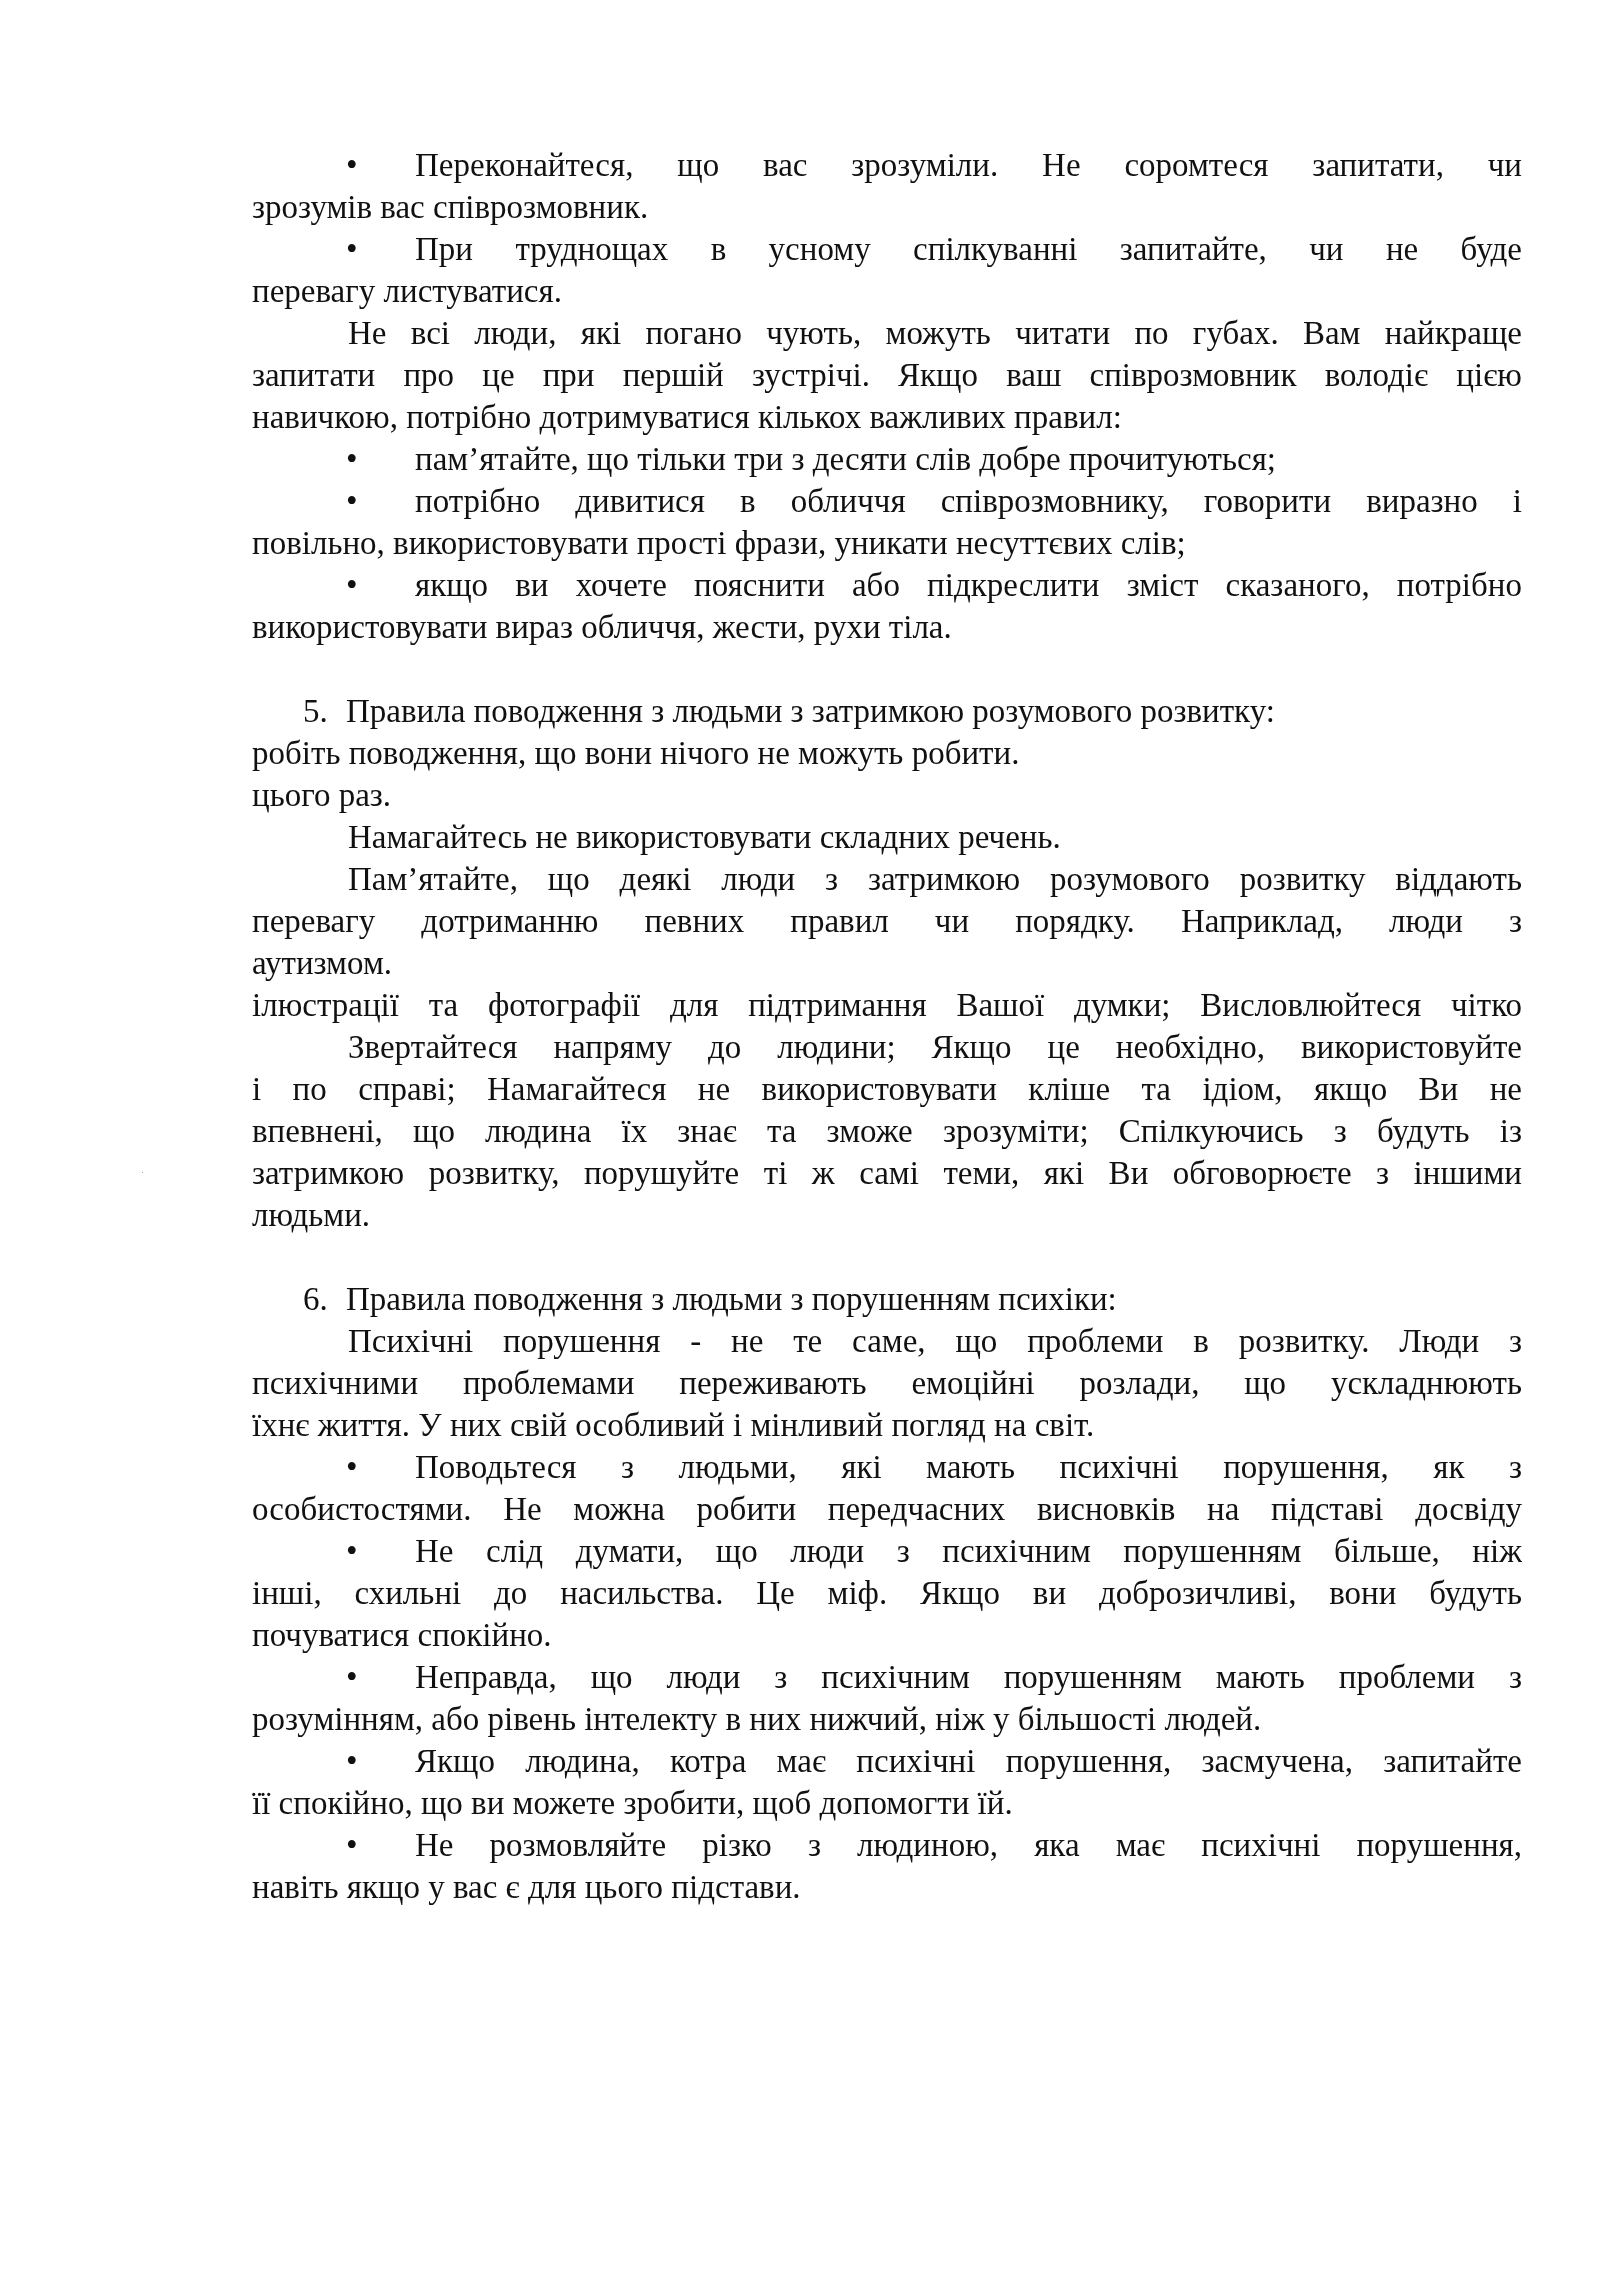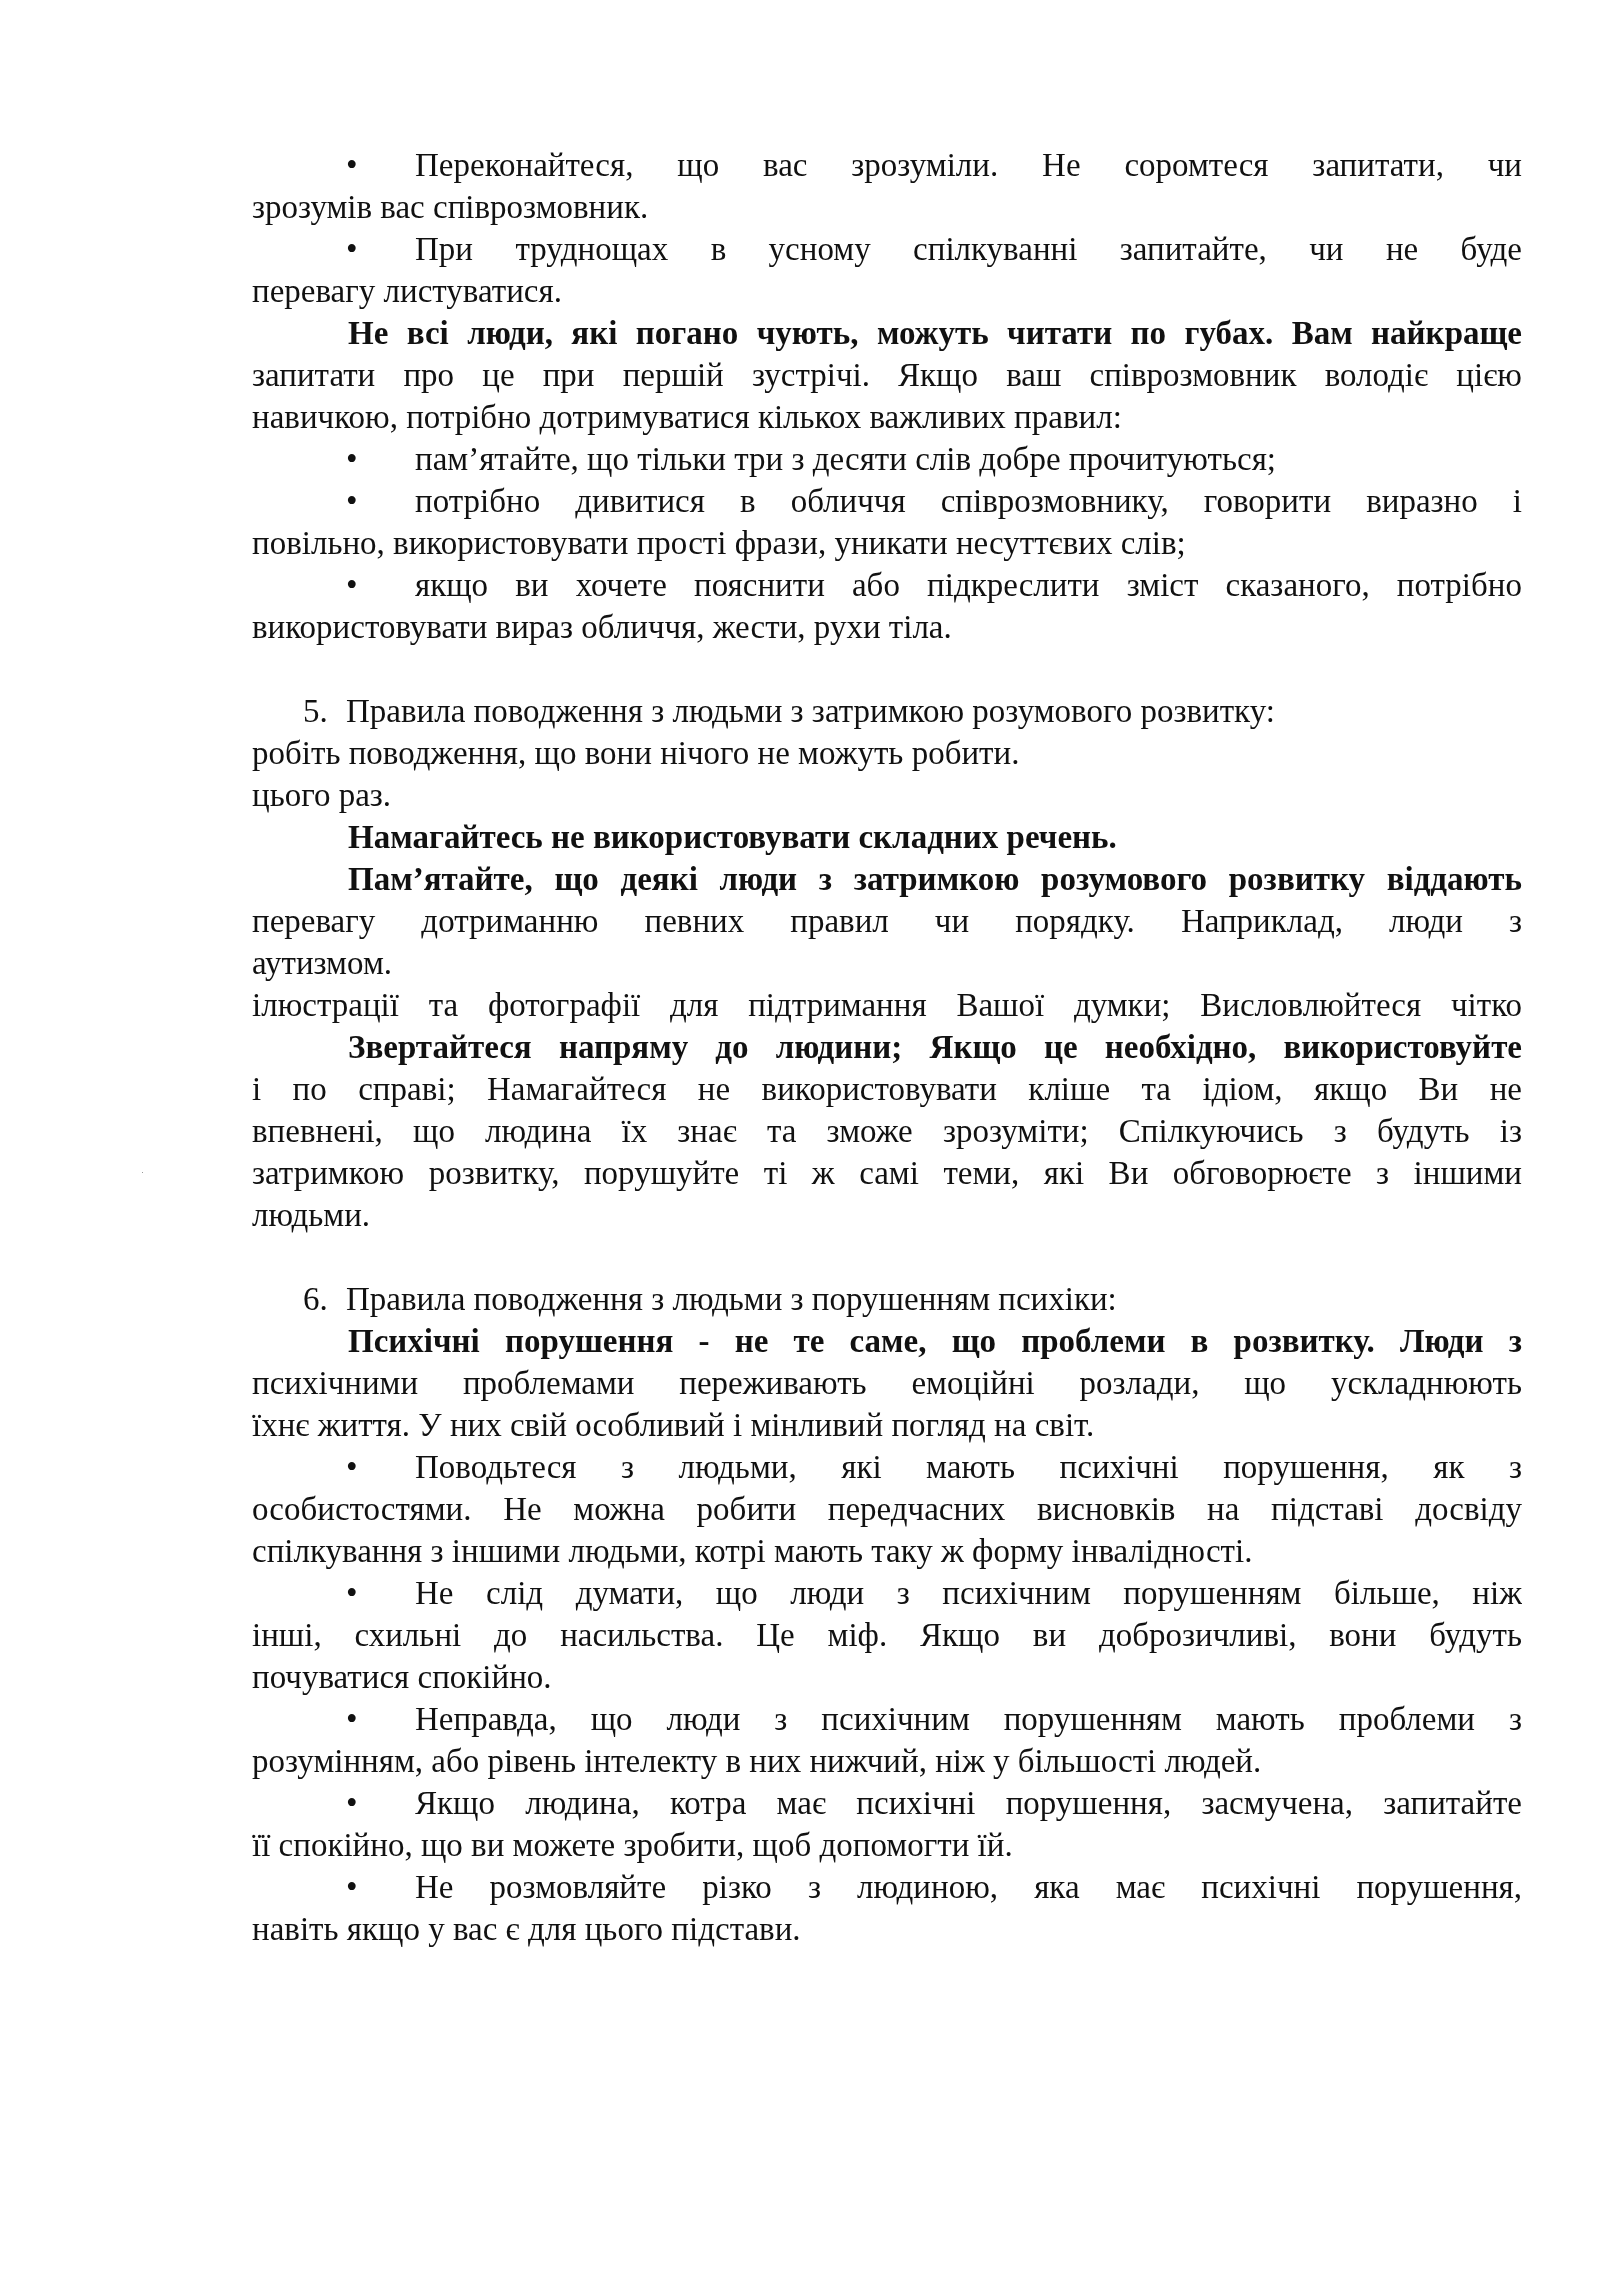--- a/index.html
+++ b/index.html
@@ -8,21 +8,21 @@
     position: absolute; left: 252px; top: 144px; width: 1270px;
     font-family: "Liberation Serif", "DejaVu Serif", serif;
     font-size: 33px; line-height: 42px; color: #111111;
   }
   .para { margin: 0; }
   .line {
     display: block; height: 42px; white-space: nowrap;
     text-align: justify; text-align-last: justify; overflow: hidden;
   }
   .line.last { text-align-last: left; }
-  .indent { padding-left: 96px; font-weight: bold; }
+  .indent { padding-left: 96px; }
   .bullet-line { position: relative; padding-left: 96px; }
   .bullet-glyph {
     position: absolute; left: 78px; top: 0; width: 13px; text-align: center;
   }
   .bullet-line.first { padding-left: 163px; }
   .bullet-line.first .bullet-glyph { left: 94px; }
   .num-line { padding-left: 51px; }
   .num-line .num { display: inline-block; width: 43px; }
   .gap { height: 42px; }
   .speck { position: absolute; left: 142px; top: 1172px; width: 1.3px; height: 1.3px; background: #999; }
@@ -83,21 +83,20 @@
     <div class="gap"></div>
     <div class="line last num-line"><span class="num">6.</span><span>Правила поводження з людьми з порушенням психіки:</span></div>
     <div class="para">
       <span class="line indent"><span>Психічні порушення - не те саме, що проблеми в розвитку. Люди з</span></span>
       <span class="line"><span>психічними проблемами переживають емоційні розлади, що ускладнюють</span></span>
       <span class="line last"><span>їхнє життя. У них свій особливий і мінливий погляд на світ.</span></span>
     </div>
     <div class="para">
       <span class="line bullet-line first"><span class="bullet-glyph">•</span><span>Поводьтеся з людьми, які мають психічні порушення, як з</span></span>
       <span class="line"><span>особистостями. Не можна робити передчасних висновків на підставі досвіду</span></span>
-      <span class="line last"><span>спілкування з іншими людьми, котрі мають таку ж форму інвалідності.</span></span>
     </div>
     <div class="para">
       <span class="line bullet-line first"><span class="bullet-glyph">•</span><span>Не слід думати, що люди з психічним порушенням більше, ніж</span></span>
       <span class="line"><span>інші, схильні до насильства. Це міф. Якщо ви доброзичливі, вони будуть</span></span>
       <span class="line last"><span>почуватися спокійно.</span></span>
     </div>
     <div class="para">
       <span class="line bullet-line first"><span class="bullet-glyph">•</span><span>Неправда, що люди з психічним порушенням мають проблеми з</span></span>
       <span class="line last"><span>розумінням, або рівень інтелекту в них нижчий, ніж у більшості людей.</span></span>
     </div>

